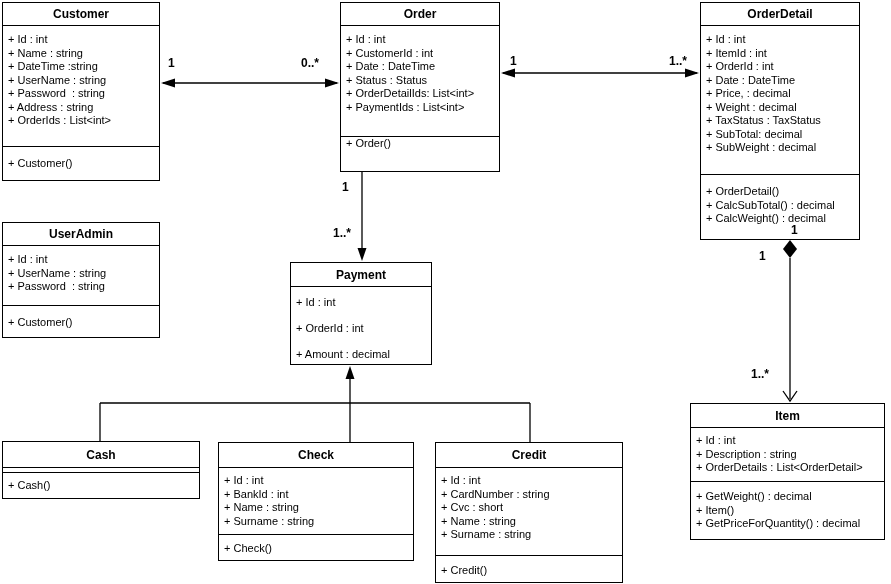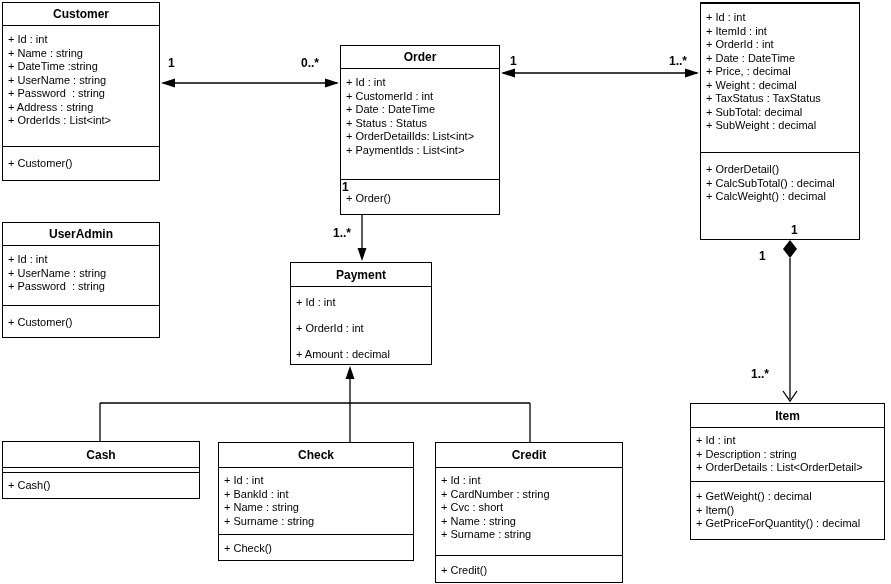--- a/index.html
+++ b/index.html
@@ -89,36 +89,37 @@
     <div class="uml-attrs" style="height:60px;">
       <div class="uml-line">+ Id : int</div>
       <div class="uml-line">+ UserName : string</div>
       <div class="uml-line">+ Password  : string</div>
     </div>
     <div class="uml-methods" style="padding-top:10px;">
       <div class="uml-line">+ Customer()</div>
     </div>
   </div>
 
-  <div class="uml-class" style="left:340px;top:2px;width:160px;height:170px;margin-top:43px;">
+  <div class="uml-class" style="left:340px;top:2px;width:160px;height:170px;">
     <div class="uml-title" style="height:22px;">Order</div>
     <div class="uml-attrs" style="height:111px;">
       <div class="uml-line">+ Id : int</div>
       <div class="uml-line">+ CustomerId : int</div>
       <div class="uml-line">+ Date : DateTime</div>
       <div class="uml-line">+ Status : Status</div>
       <div class="uml-line">+ OrderDetailIds: List&lt;int&gt;</div>
       <div class="uml-line">+ PaymentIds : List&lt;int&gt;</div>
     </div>
-    <div class="uml-methods" style="padding-top:12px;">
+    <div class="uml-methods" style="padding-top:0;">
       <div class="uml-line">+ Order()</div>
     </div>
   </div>
 
   <div class="uml-class" style="left:700px;top:2px;width:160px;height:238px;">
+    <div class="uml-title" style="height:22px;">OrderDetail</div>
     <div class="uml-attrs" style="height:149px;">
       <div class="uml-line">+ Id : int</div>
       <div class="uml-line">+ ItemId : int</div>
       <div class="uml-line">+ OrderId : int</div>
       <div class="uml-line">+ Date : DateTime</div>
       <div class="uml-line">+ Price, : decimal</div>
       <div class="uml-line">+ Weight : decimal</div>
       <div class="uml-line">+ TaxStatus : TaxStatus</div>
       <div class="uml-line">+ SubTotal: decimal</div>
       <div class="uml-line">+ SubWeight : decimal</div>

